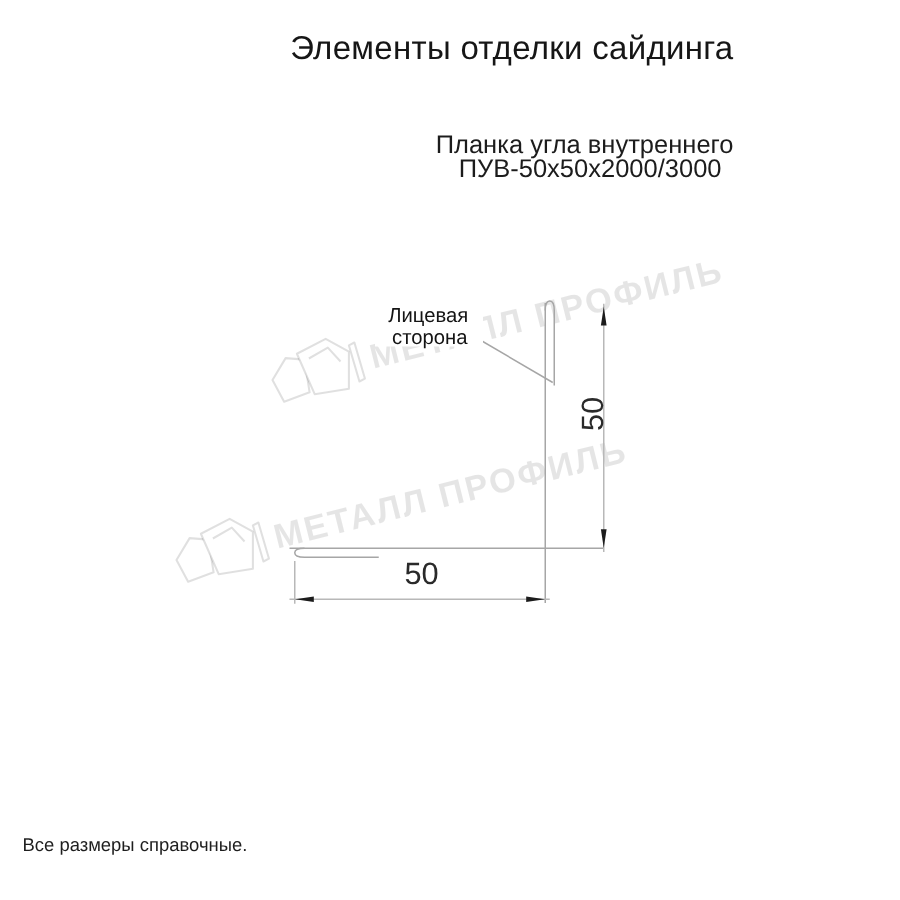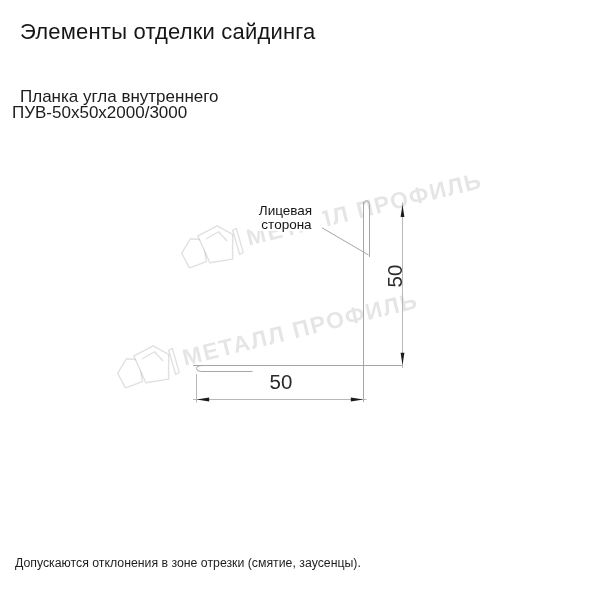--- a/index.html
+++ b/index.html
@@ -3,21 +3,21 @@
 <meta charset="utf-8">
 <style>
   html,body{margin:0;padding:0;}
   body{
     width:600px;height:600px;position:relative;overflow:hidden;
     background:#ffffff;
     font-family:"Liberation Sans", sans-serif;
     color:#111;
   }
   .abs{position:absolute;}
-  .centered{left:0;width:489px;text-align:left;padding-left:20px;}
+  .centered{left:0;width:489px;text-align:right;}
   .page-title{top:19px;font-size:22px;line-height:26px;color:#161616;letter-spacing:0.2px;}
   .sub1{top:74px;font-size:17px;line-height:22px;color:#1c1c1c;margin-top:12px;}
   .sub2{top:102px;font-size:17px;line-height:22px;color:#1c1c1c;transform:translateX(-8px);}
   .footer{left:15px;top:557px;font-size:12.3px;line-height:13.8px;color:#1e1e1e;}
   
   .wm{
     position:absolute;display:flex;align-items:center;gap:4px;
     transform-origin:0 50%;transform:rotate(-14deg);
     pointer-events:none;white-space:nowrap;
   }
@@ -87,14 +87,14 @@
 
   <rect x="250" y="199" width="72" height="32" fill="#ffffff"></rect>
   <text class="lbl" x="285.5" y="214.5" text-anchor="middle">Лицевая</text>
   <text class="lbl" x="286.5" y="229" text-anchor="middle">сторона</text>
 
   <text class="dim" x="281" y="389" text-anchor="middle">50</text>
   <text class="dim" transform="translate(402 276) rotate(-90)" text-anchor="middle">50</text>
 </svg>
 
 <div class="abs footer">
-  <div>Допускаются отклонения в зоне отрезки (смятие, заусенцы).</div>
+  <div>Все размеры справочные.</div>
 </div>
 
 </body></html>

